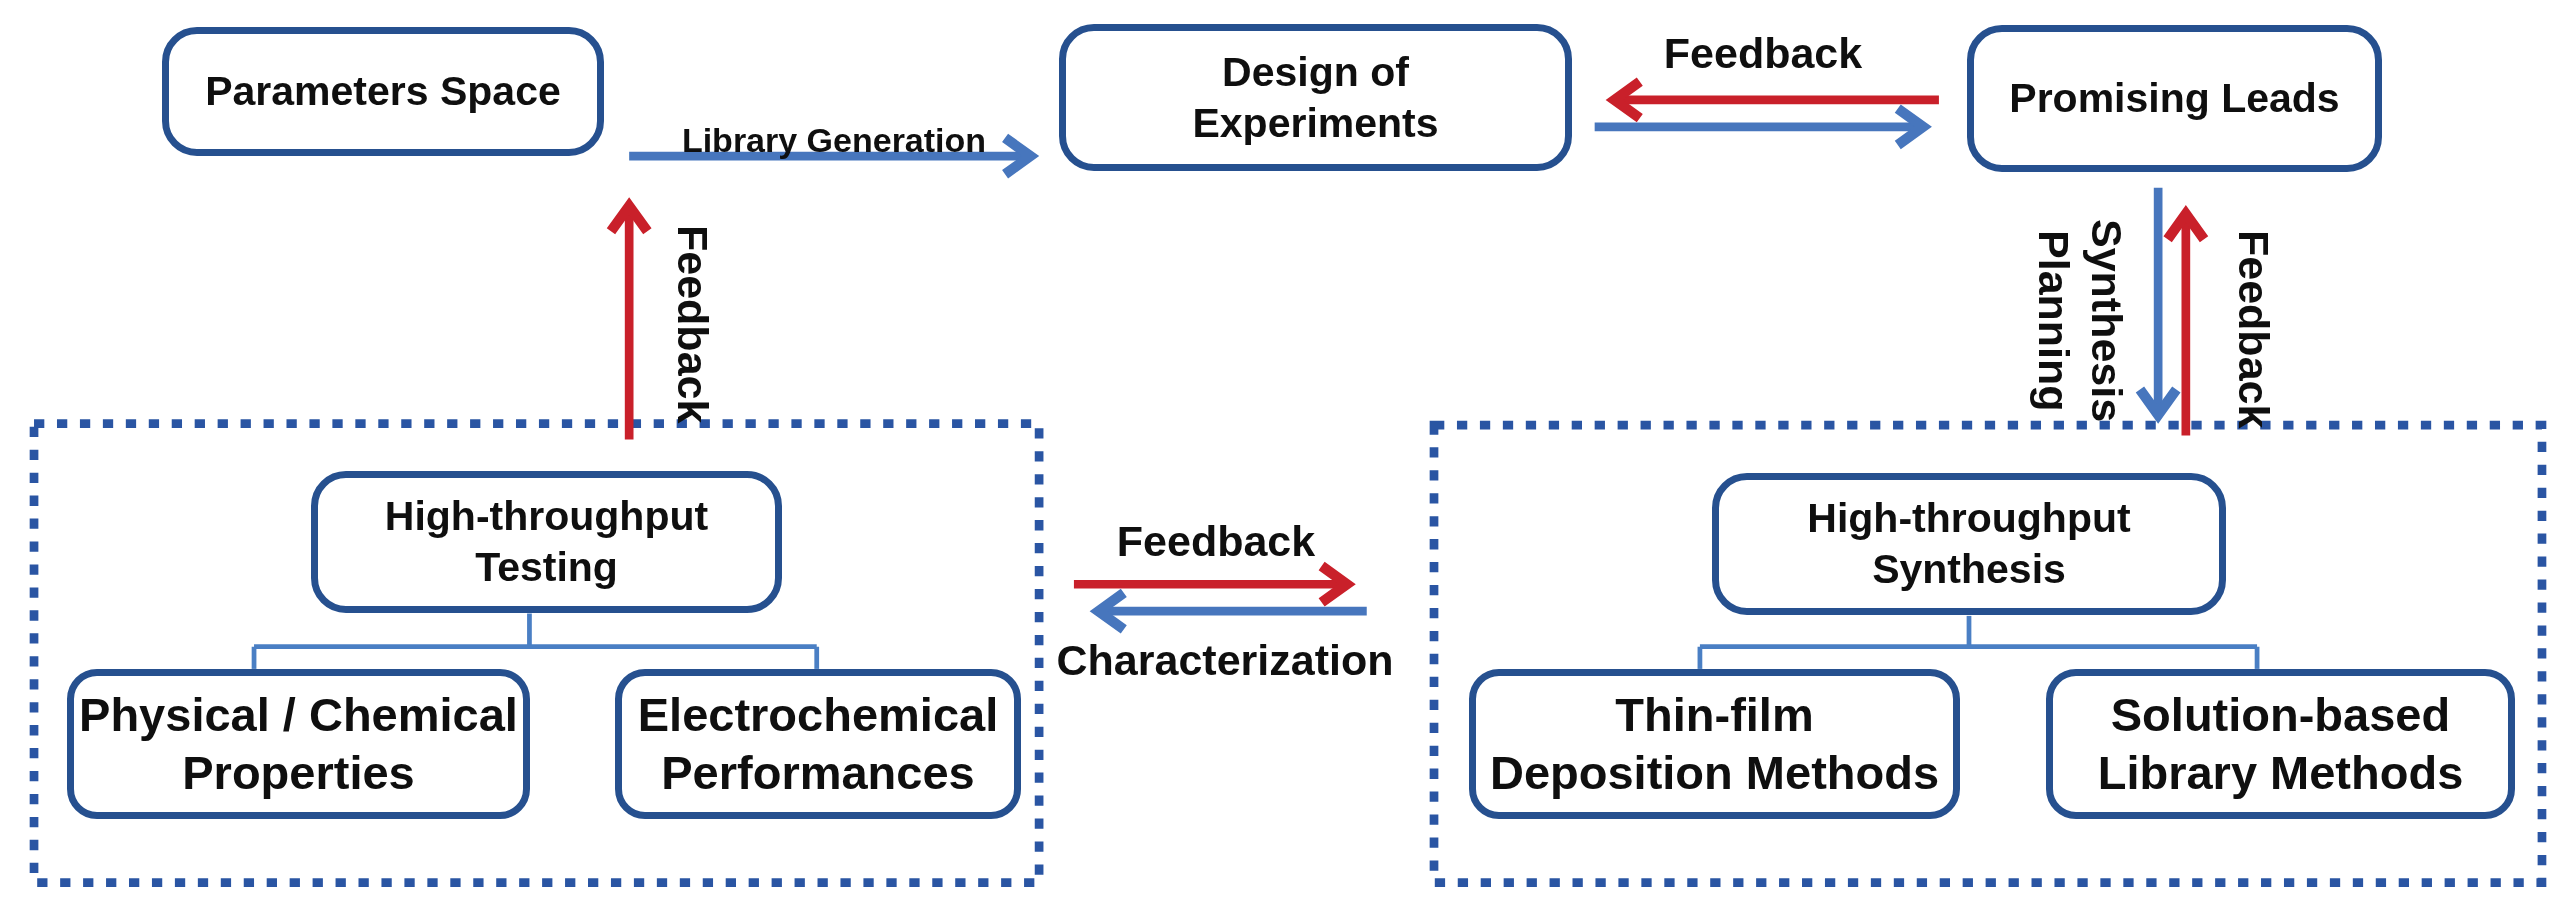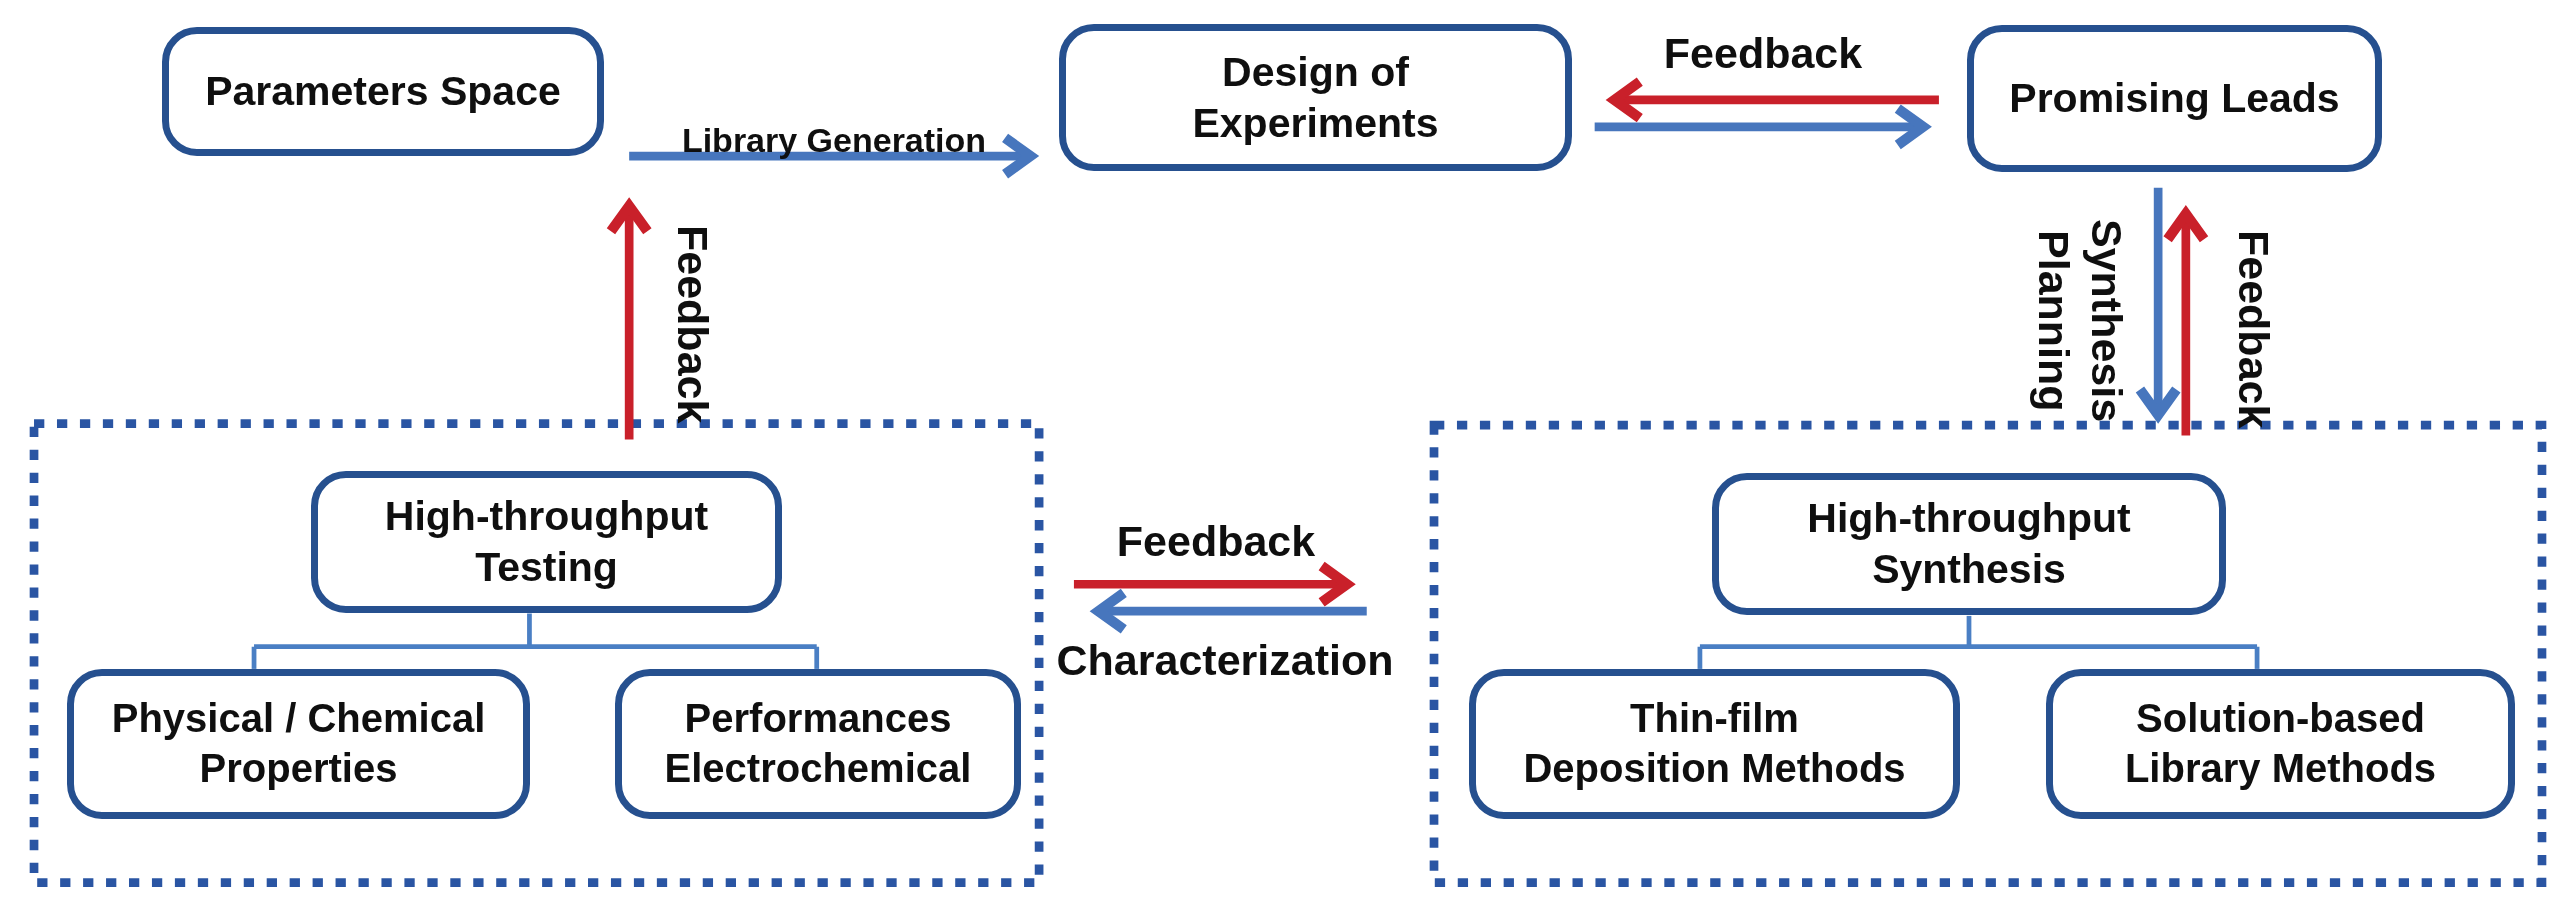--- a/index.html
+++ b/index.html
@@ -17,21 +17,21 @@
     border:7.1px solid #26508f;
     border-radius:35px;
     display:flex;flex-direction:column;
     align-items:center;justify-content:center;
     text-align:center;
     font-weight:bold;color:#0f0f0f;
     box-sizing:border-box;
   }
   .box .l{line-height:1.24;white-space:nowrap;}
   .fs52{font-size:41px;}
-  .fs50{font-size:40px;}
+  .fs50{font-size:47px;border-radius:30px;}
   .lbl{
     position:absolute;
     font-weight:bold;color:#0f0f0f;
     font-size:43px;line-height:1.1;
     text-align:center;white-space:nowrap;
     transform:translateX(-50%);
   }
   .vlbl{
     position:absolute;
     writing-mode:vertical-rl;
@@ -121,22 +121,22 @@
     <div class="l">High-throughput</div>
     <div class="l">Testing</div>
   </div>
 
   <div class="box fs50" style="left:67px;top:669px;width:463px;height:150px;">
     <div class="l">Physical / Chemical</div>
     <div class="l">Properties</div>
   </div>
 
   <div class="box fs50" style="left:615px;top:669px;width:406px;height:150px;">
+    <div class="l">Electrochemical</div>
     <div class="l">Performances</div>
-    <div class="l">Electrochemical</div>
   </div>
 
   <div class="box fs52" style="left:1712px;top:473px;width:514px;height:142px;">
     <div class="l">High-throughput</div>
     <div class="l">Synthesis</div>
   </div>
 
   <div class="box fs50" style="left:1469px;top:669px;width:491px;height:150px;">
     <div class="l">Thin-film</div>
     <div class="l">Deposition Methods</div>

